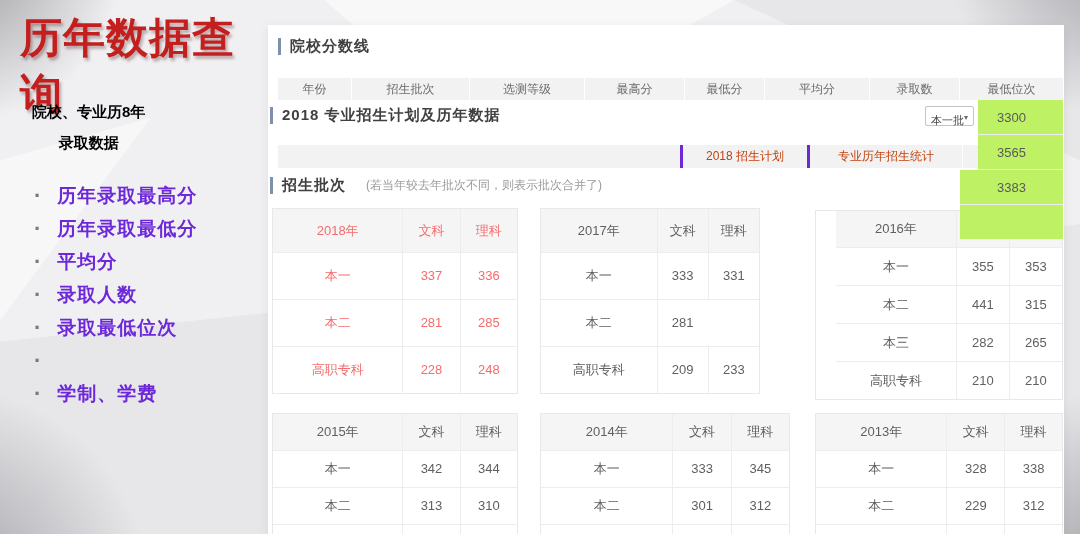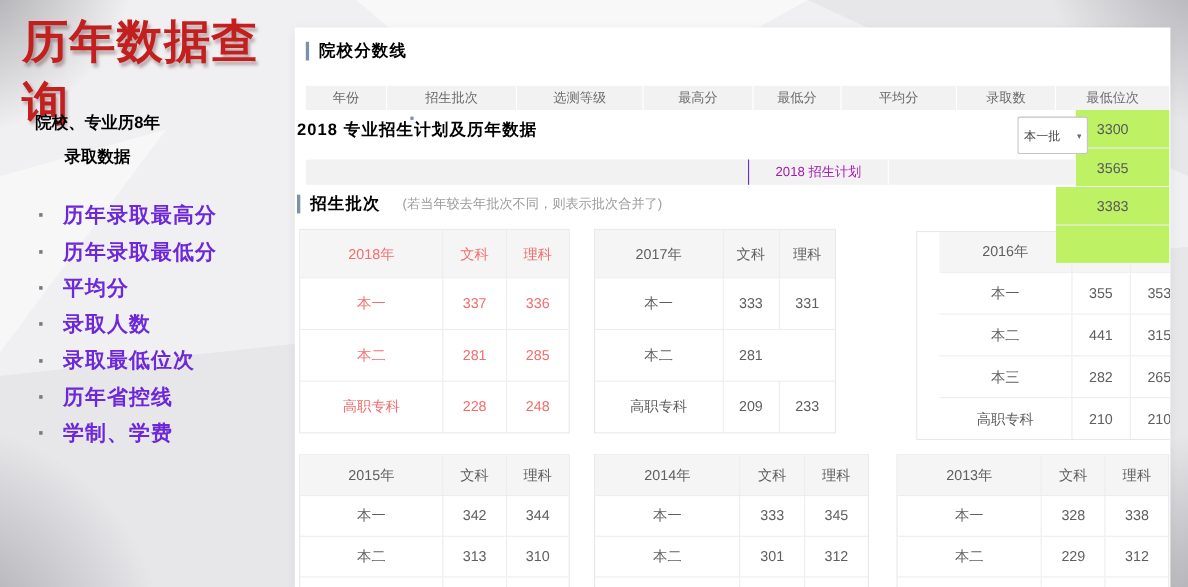--- a/index.html
+++ b/index.html
@@ -31,52 +31,52 @@
   .sb-item { display:flex; align-items:center; margin-bottom:13px; height:20px; }
   .sb-item .dot { color:#7a7a7d; font-size:22px; font-weight:bold; margin-right:16px; line-height:20px; }
   .sb-item-label { font-size:19px; font-weight:bold; color:#6d28d9; letter-spacing:1px; }
 
   
   .card { position:absolute; left:268px; top:25px; width:796px; height:509px; background:#fff;
     z-index:2; overflow:hidden; box-shadow:0 2px 10px rgba(0,0,0,.07); }
 
   .sec-header { position:absolute; display:flex; align-items:center; }
   .accent-bar { width:3px; height:17px; background:#7e91ab; margin-right:9px; flex:0 0 3px; }
-  .sec-title { font-size:15px; font-weight:bold; color:#000000; letter-spacing:1px; }
+  .sec-title { font-size:15px; font-weight:bold; color:#404040; letter-spacing:1px; }
   .sec-note { font-size:12px; color:#9b9b9d; margin-left:20px;text-align:right; }
 
   .sec1-header { left:10px; top:12px; }
 
   .scoreline-header-row { position:absolute; left:10px; top:53px; width:785px; height:22px;
     display:flex; background:#f2f2f3; }
   .hcol { height:22px; line-height:22px; text-align:center; font-size:12px; color:#6b6b6e;
     border-right:1px solid #fff; }
   .hcol:last-child { border-right:none; }
   .hcol:nth-child(1){width:74px;} .hcol:nth-child(2){width:118px;} .hcol:nth-child(3){width:115px;}
   .hcol:nth-child(4){width:100px;} .hcol:nth-child(5){width:80px;} .hcol:nth-child(6){width:105px;}
   .hcol:nth-child(7){width:90px;} .hcol:nth-child(8){width:103px;}
 
   .rank-column { position:absolute; left:692px; top:75px; width:103px; background:#bef264; }
   .rank-cell { height:35px; line-height:35px; text-align:center; font-size:13px; color:#59595c;
     border-bottom:1px solid #ededee; }
   .rank-column::after { content:""; display:block; height:34px; border-bottom:1px solid #f3f3f4; }
 
   
   .plan-card { position:absolute; left:0; top:75px; width:710px; height:70px; background:#fff; }
-  .plan-header { left:2px; top:6px;flex-direction:column; }
-  .batch-select { position:absolute; left:657px; top:6px; width:64px; height:20px;
+  .plan-header { left:2px; top:6px; }
+  .batch-select { position:absolute; left:657px; top:6px; width:49px; height:20px;
     border:1px solid #c4c4c8; border-radius:2px; background:#fff; display:flex;
-    align-items:center; justify-content:space-between; padding:16px 5px; cursor:pointer; }
+    justify-content:space-between; padding:6px 5px; cursor:pointer; }
   .batch-select-value { font-size:11px; color:#454548; }
   .caret { font-size:8px; color:#6b6b6e; }
   .plan-band { position:absolute; left:10px; top:45px; width:700px; height:23px;
     background:#f2f2f3; display:flex; }
   .pb-blank { width:402px; }
-  .pb-seg { border-left:1px solid #6d28d9; height:23px; line-height:23px; text-align:center;
-    font-size:12px; color:#a21caf; }
+  .pb-seg { border-left:3px solid #6d28d9; height:23px; line-height:23px; text-align:center;
+    font-size:12px; color:#c2410c; }
   .pb-seg.s1 { width:127px; } .pb-seg.s2 { width:155px; }
   .pb-tail { border-left:1px solid #fff; flex:1; }
 
   
   .batchline-card { position:absolute; left:0; top:145px; width:796px; height:364px; background:#fff;
     clip-path:polygon(0 0, 692px 0, 692px 70px, 796px 70px, 796px 364px, 0 364px); }
   .sec3-header { left:2px; top:6px; }
 
   .year-table { position:absolute; border:1px solid #e8e8e9; background:#fff; color:#5f5f61;
     font-size:13px; text-align:center; }
@@ -86,21 +86,21 @@
   .yt-cell { border-left:1px solid #ededee; overflow:hidden; }
   .yt-cell:first-child { border-left:none; }
   .yt-header .yt-cell { height:36px; line-height:36px; }
   .yt-row .yt-cell { height:36px; line-height:36px; }
   .tall .yt-header .yt-cell { height:43px; line-height:43px; }
   .tall .yt-row .yt-cell { height:46px; line-height:46px; }
   .yt3 .yt-row .yt-cell { height:37px; line-height:37px; }
   .red-table { color:#f56c6c; }
   .yt1 { left:4px;  top:38px;  width:246px; }
   .yt2 { left:272px; top:38px; width:220px; }
-  .yt3 { left:565px; top:40px; width:248px;padding-left:20px; }
+  .yt3 { left:547px; top:40px; width:248px;padding-left:20px; }
   .yt4 { left:4px;  top:243px; width:246px; }
   .yt5 { left:272px; top:243px; width:250px; }
   .yt6 { left:547px; top:243px; width:248px; }
 </style>
 </head>
 <body>
 
 <div class="canvas">
   <div class="facet facet-band"></div>
   <div class="facet facet-tri1"></div>
@@ -130,21 +130,20 @@
         <div class="sb-item">
           <span class="dot">·</span>
           <span class="sb-item-label">录取人数</span>
         </div>
         <div class="sb-item">
           <span class="dot">·</span>
           <span class="sb-item-label">录取最低位次</span>
         </div>
         <div class="sb-item">
           <span class="dot">·</span>
-          <span class="sb-item-label">历年省控线</span>
         </div>
         <div class="sb-item">
           <span class="dot">·</span>
           <span class="sb-item-label">学制、学费</span>
         </div>
       </div>
   </div>
 
   <div class="card">
 
@@ -175,20 +174,21 @@
         <span class="accent-bar"></span>
         <span class="sec-title">2018 专业招生计划及历年数据</span>
       </div>
       <div class="batch-select">
         <span class="batch-select-value">本一批</span>
         <span class="caret">▾</span>
       </div>
       <div class="plan-band">
         <div class="pb-blank"></div>
         <div class="pb-seg s1">2018 招生计划</div>
+        <div class="pb-seg s2">专业历年招生统计</div>
         <div class="pb-tail"></div>
       </div>
     </div>
 
     <div class="batchline-card">
       <div class="sec-header sec3-header">
         <span class="accent-bar"></span>
         <span class="sec-title">招生批次</span>
         <span class="sec-note">(若当年较去年批次不同，则表示批次合并了)</span>
       </div>

